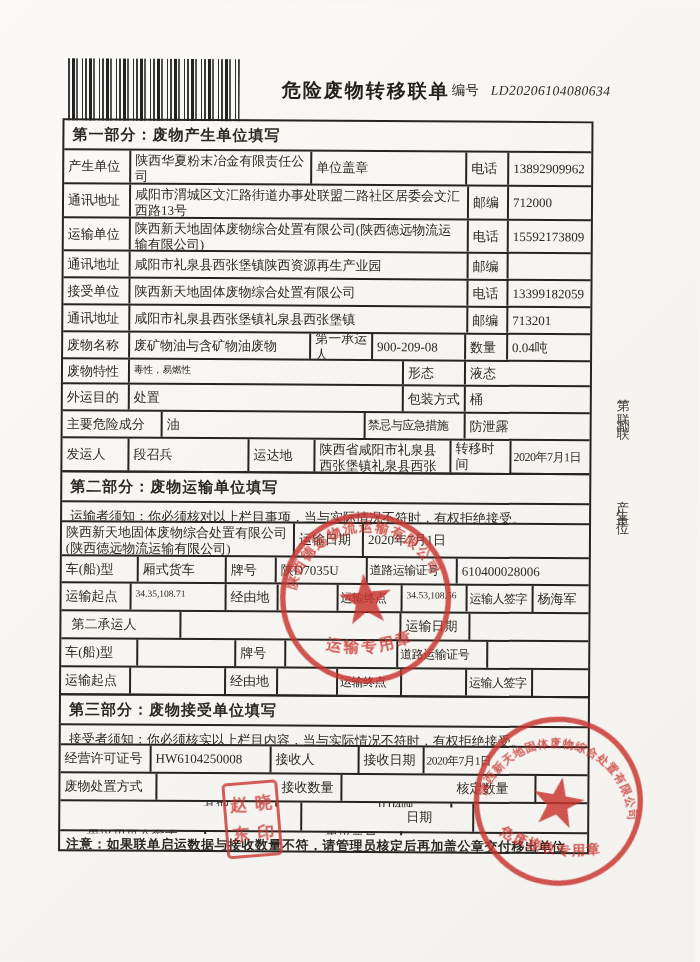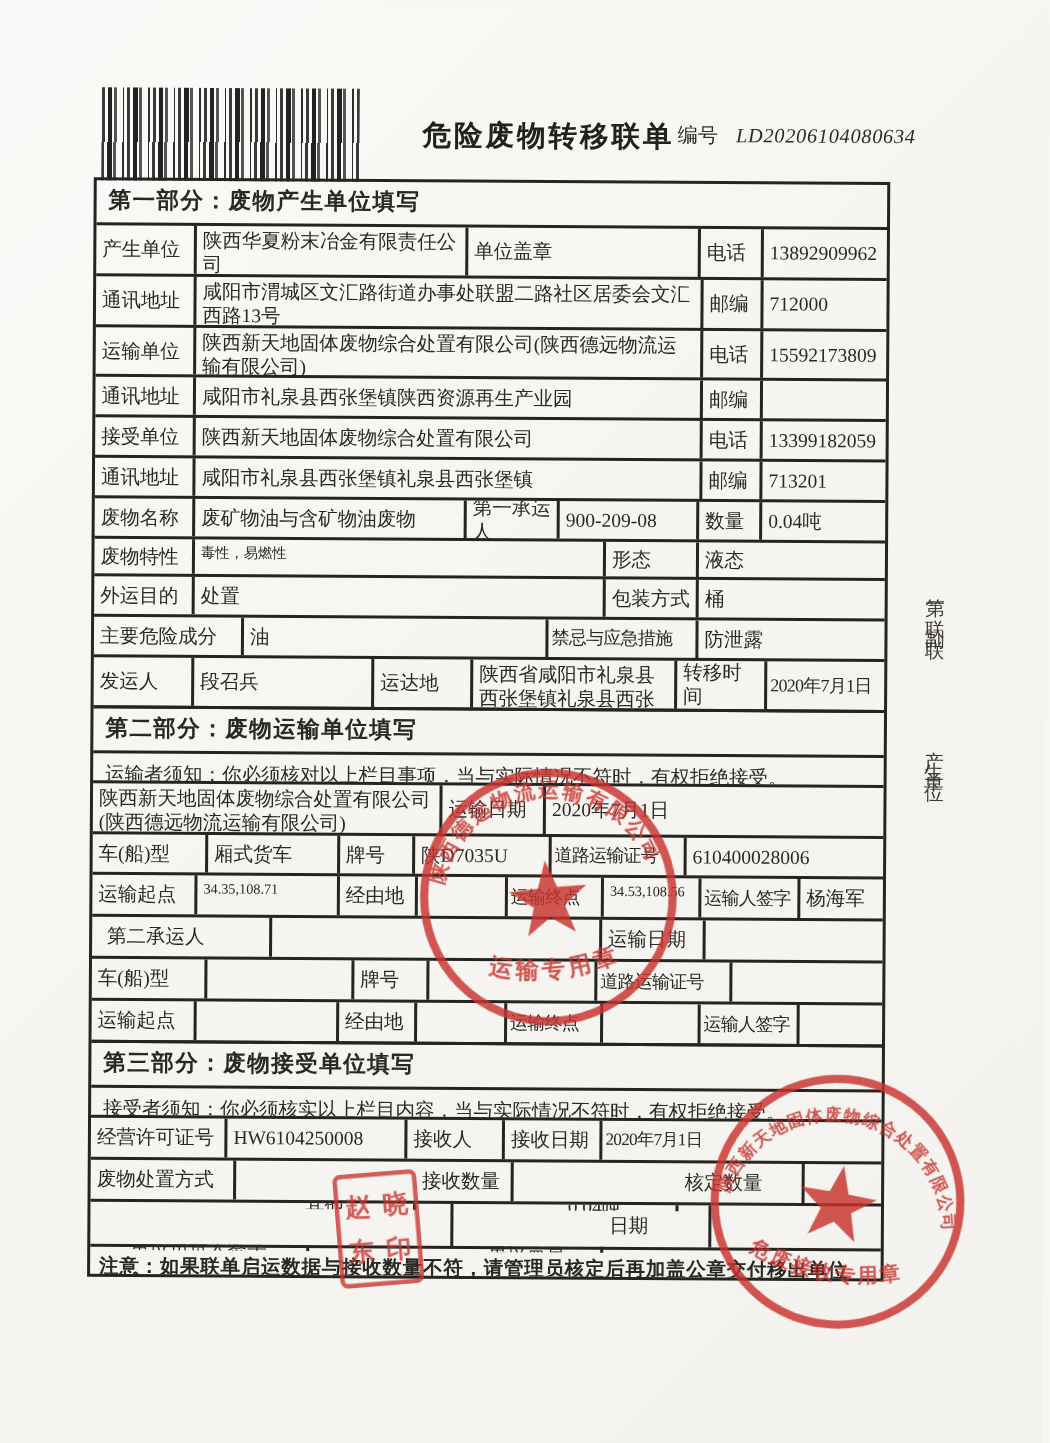--- a/index.html
+++ b/index.html
@@ -232,21 +232,21 @@
     </div>
 
     <div class="hrow" style="border-top:2px solid #262420;margin-top:-2px">第三部分：废物接受单位填写</div>
     <div class="row">
       <div class="c last notice">接受者须知：你必须核实以上栏目内容，当与实际情况不符时，有权拒绝接受。</div>
     </div>
 
     <div class="row" style="height:28px">
       <div class="c vmid" style="width:91px">经营许可证号</div>
       <div class="c vmid" style="width:120px">HW6104250008</div>
-      <div class="c vmid" style="width:65px">接收人</div>
+      <div class="c vmid" style="width:88px">接收人</div>
       <div class="c vmid" style="width:65px">接收日期</div>
       <div class="c vmid last sm2" style="font-size:11.5px">2020年7月1日</div>
     </div>
 
     <div class="row" style="height:28px">
       <div class="c vmid" style="width:97px">废物处置方式</div>
       <div class="c vmid ctr" style="width:120px;justify-content:center">其他</div>
       <div class="c vmid" style="width:65px">接收数量</div>
       <div class="c vmid ctr" style="width:110px;justify-content:center">0.04吨</div>
       <div class="c vmid" style="width:84px">核定数量</div>

